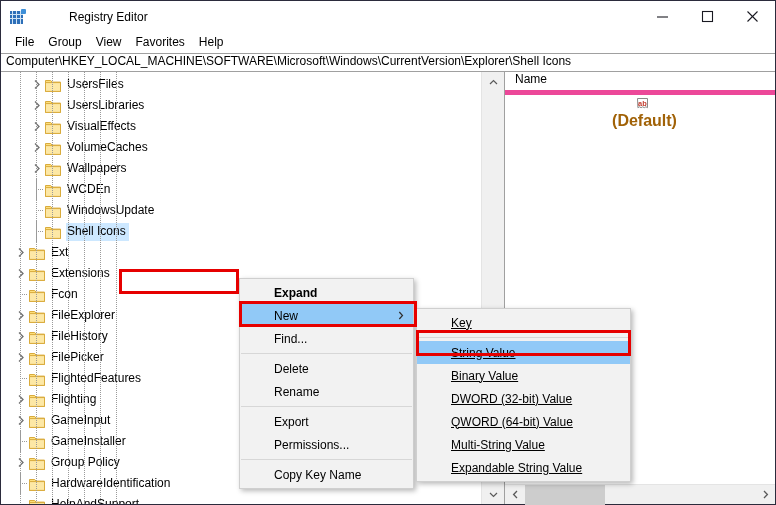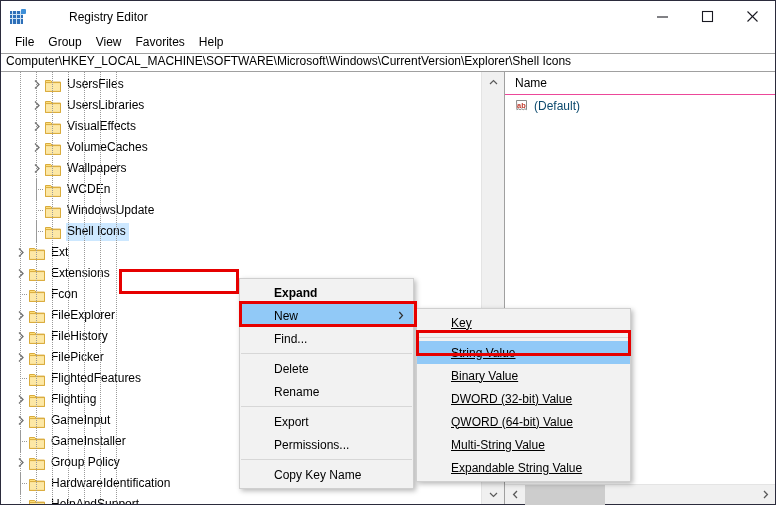--- a/index.html
+++ b/index.html
@@ -245,51 +245,53 @@
     position: relative;
     background: #ffffff;
     display: flex;
     flex-direction: column;
     min-width: 0;
   }
   #value-header {
     height: 23px;
     min-height: 23px;
     display: flex;
-    align-items: center;
+    align-items: flex-start;
     box-sizing: border-box;
-    border-bottom: 1px solid #ec4899;
+    border-bottom: 5px solid #ec4899;
     background: #ffffff;
   }
   #value-header .col {
     font-size: 12px;
     color: #000000;
     padding-left: 10px;
   }
   #value-list {
     flex: 1;
     min-height: 0;
     padding-top: 1px;
   }
   .value-row {
     height: 20px;
     display: flex;
     align-items: center;
     padding-left: 9px;
+    flex-direction: column;
   }
   .ab-icon {
     width: 16px; height: 16px;
     flex: none;
     margin-right: 4px;
     position: relative;
   }
   .ab-icon svg { display: block; }
   .value-name {
-    font-size: 12px;
-    color: #0c4a6e;
+    font-size: 16px;
+    color: #a16207;
+    font-weight: bold;
   }
   #value-hscroll {
     height: 20px;
     min-height: 20px;
     background: #f0f0f0;
     box-sizing: border-box;
     border-top: 1px solid #e4e4e4;
     display: flex;
     align-items: center;
     position: relative;

